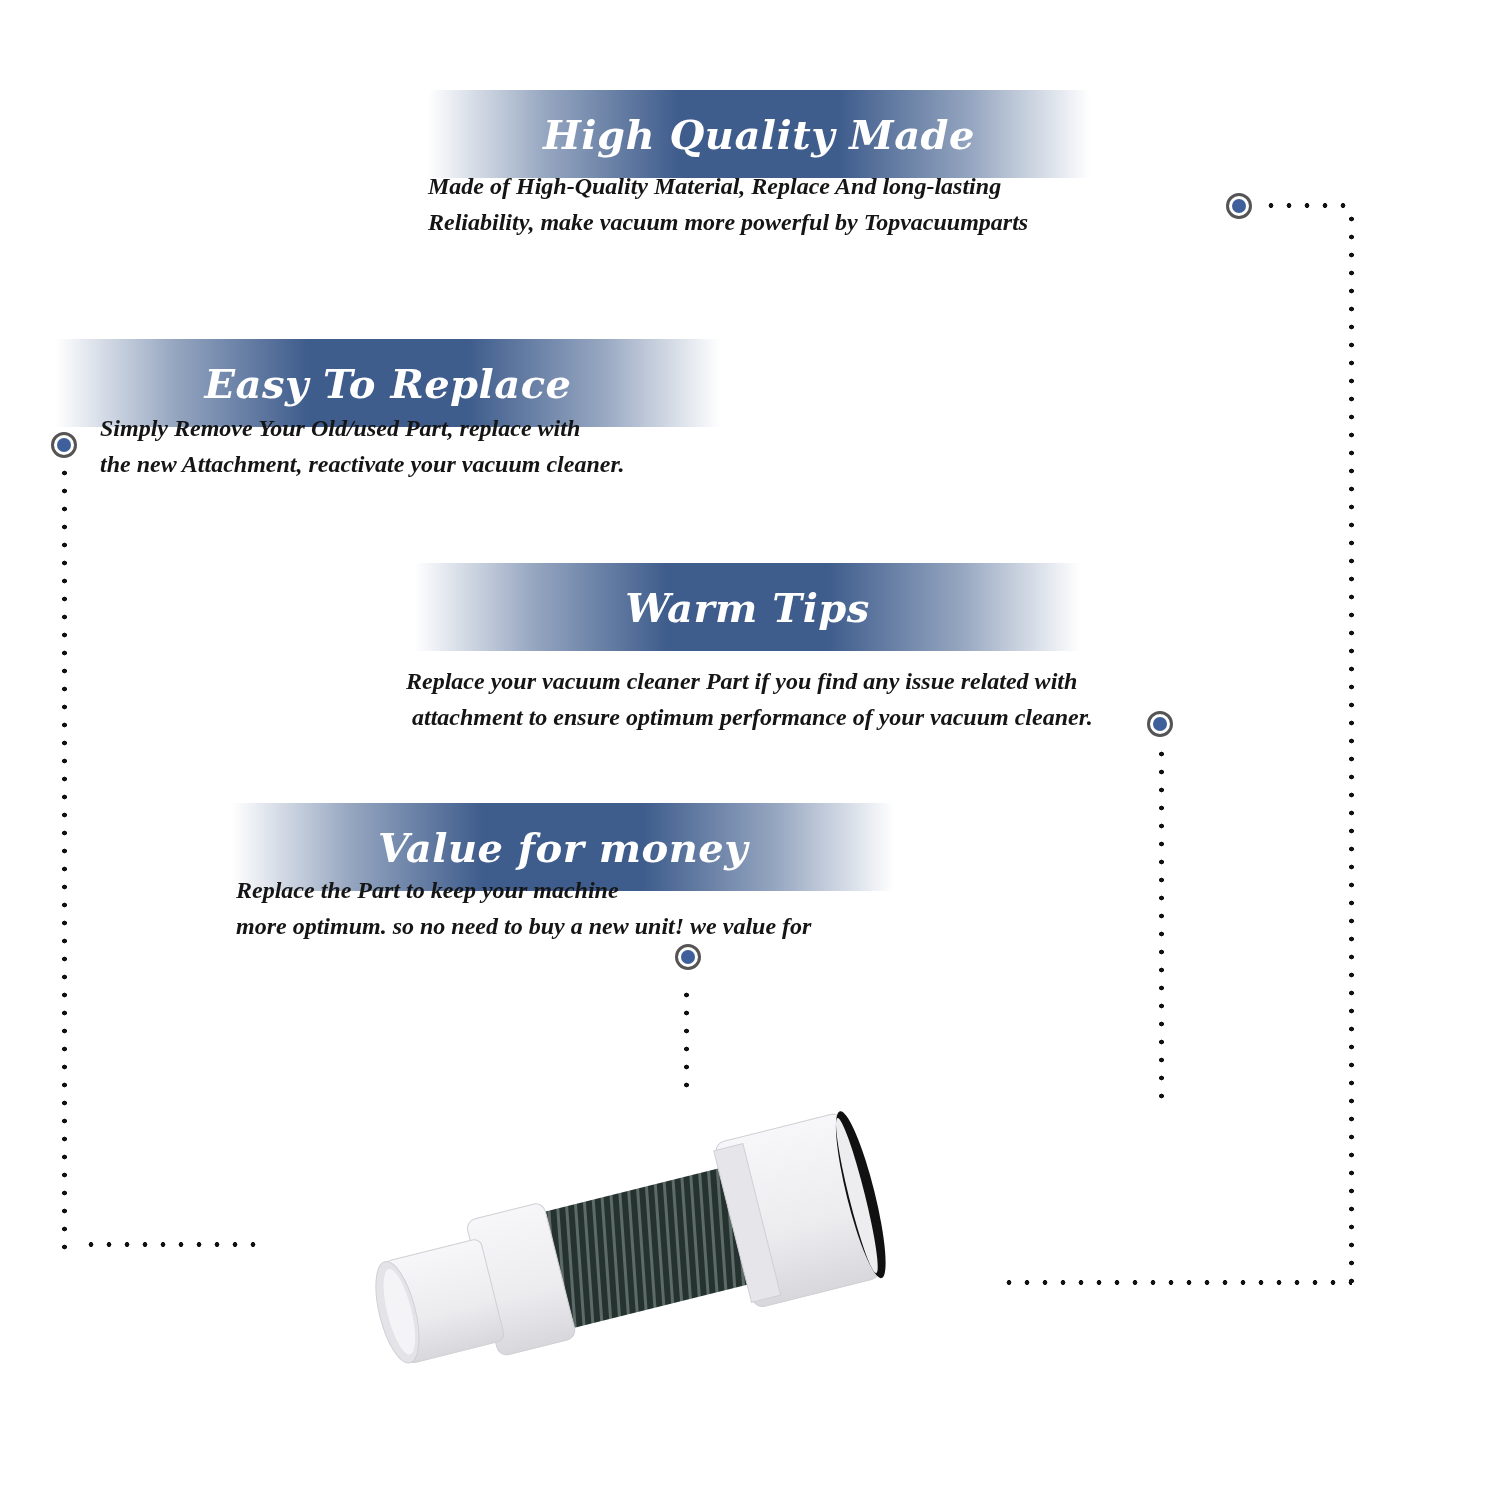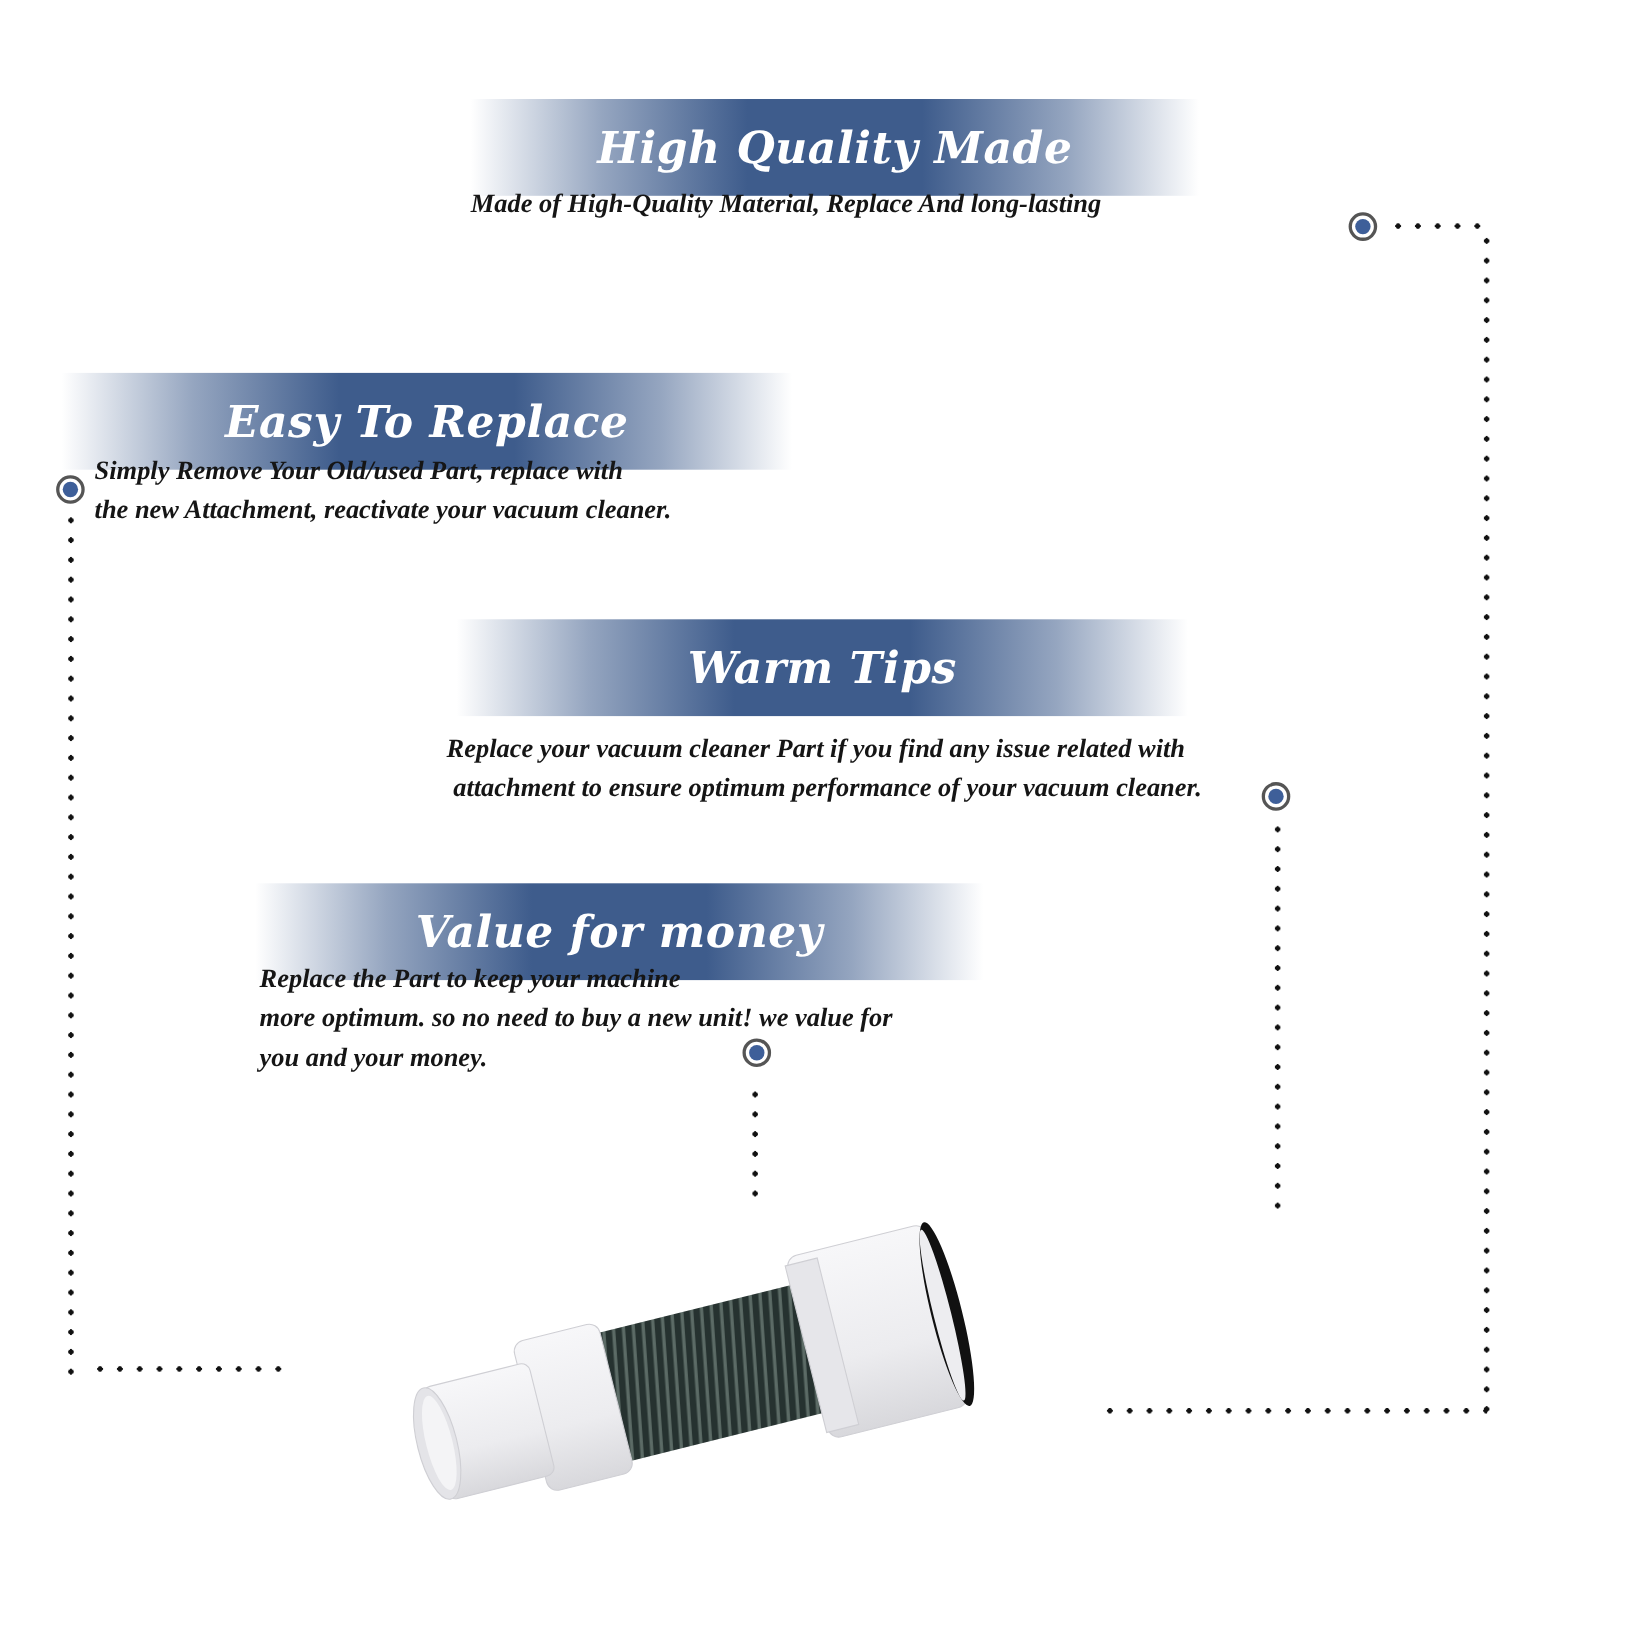--- a/index.html
+++ b/index.html
@@ -22,32 +22,33 @@
   .product { position:absolute; left:370px; top:1110px; width:540px; height:300px; }
 </style>
 </head>
 <body>
 
 <div class="banner" style="left:428px; top:90px; width:662px;">
   <span class="banner-title">High Quality Made</span>
 </div>
 <div class="desc" style="left:428px; top:168px;">
   <div>Made of  High-Quality Material, Replace And long-lasting</div>
+  <div>Reliability, make vacuum more powerful by Topvacuumparts</div>
 </div>
 <div class="bullet" style="left:1226px; top:193px;">
     <div class="dot"></div>
   </div>
 <div class="hline" style="left:1262px; top:203px; width:92px;"></div>
 <div class="vline" style="left:1349px; top:210px; height:1080px;"></div>
 <div class="hline" style="left:1000px; top:1280px; width:352px;"></div>
 
 <div class="banner" style="left:56px; top:339px; width:664px;">
   <span class="banner-title">Easy To Replace</span>
 </div>
-<div class="desc" style="left:86px; top:410px;">
+<div class="desc" style="left:100px; top:410px;">
   <div>Simply Remove Your Old/used Part, replace with</div>
   <div>the new Attachment, reactivate your vacuum cleaner.</div>
 </div>
 <div class="bullet" style="left:51px; top:432px;">
     <div class="dot"></div>
   </div>
 <div class="vline" style="left:62px; top:464px; height:790px;"></div>
 <div class="hline" style="left:82px; top:1242px; width:180px;"></div>
 
 <div class="banner" style="left:415px; top:563px; width:665px;">
@@ -61,21 +62,20 @@
     <div class="dot"></div>
   </div>
 <div class="vline" style="left:1159px; top:745px; height:360px;"></div>
 
 <div class="banner" style="left:232px; top:803px; width:662px;">
   <span class="banner-title">Value for money</span>
 </div>
 <div class="desc" style="left:236px; top:872px;">
   <div>Replace the Part to keep your machine</div>
   <div>more optimum. so no need to buy a new unit! we value for</div>
-  <div>you and your money.</div>
 </div>
 <div class="bullet" style="left:675px; top:944px;">
     <div class="dot"></div>
   </div>
 <div class="vline" style="left:684px; top:986px; height:104px;"></div>
 
 <svg class="product" viewBox="0 0 540 300">
   <defs>
     <linearGradient id="white" x1="0" y1="0" x2="0" y2="1">
       <stop offset="0" stop-color="#f7f7f9"></stop>

